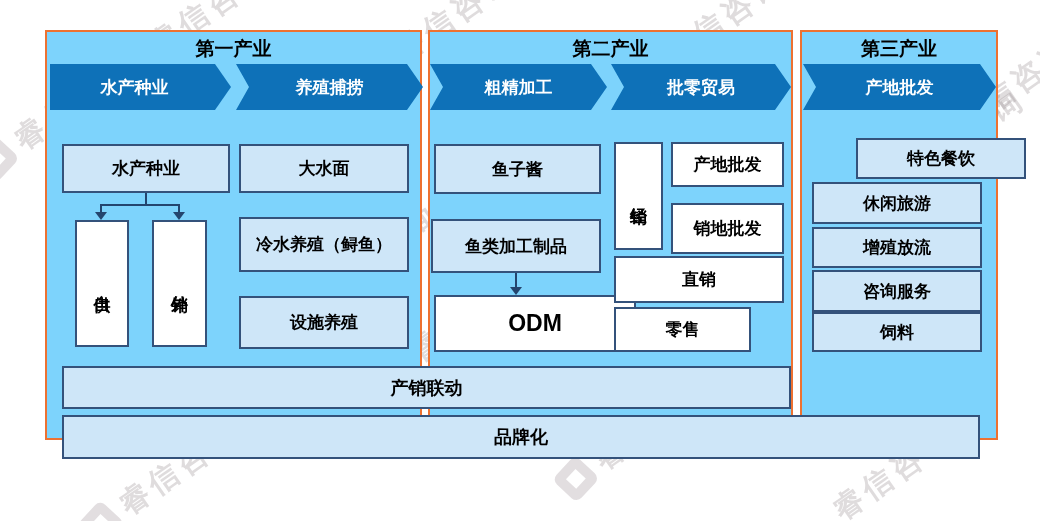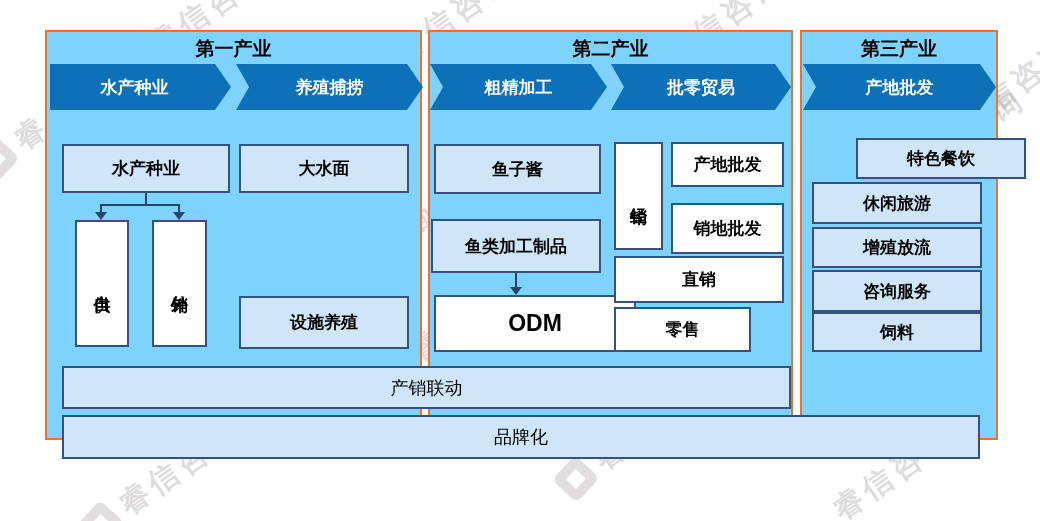--- a/index.html
+++ b/index.html
@@ -27,21 +27,21 @@
   .box.white{background:#ffffff;}
   .vtext{writing-mode:vertical-rl;text-orientation:upright;letter-spacing:3px;}
 
   
   .line{position:absolute;background:#24456E;}
   .ah{position:absolute;width:0;height:0;border-left:6px solid transparent;
       border-right:6px solid transparent;border-top:8px solid #24456E;}
 
   
   .bar{position:absolute;background:#CEE6F8;border:2px solid #34527B;box-sizing:border-box;
-       display:flex;align-items:center;justify-content:center;font-size:18px;font-weight:normal;}
+       display:flex;align-items:center;justify-content:center;font-size:18px;font-weight:bold;}
 
   
   .wm{position:absolute;display:flex;align-items:center;gap:10px;transform:rotate(-35deg);
       color:rgba(150,138,142,.30);font-size:30px;font-weight:bold;letter-spacing:5px;
       white-space:nowrap;pointer-events:none;}
   .wm-ring{width:14px;height:14px;border:10px solid rgba(150,138,142,.28);
            border-radius:7px;transform:rotate(-12deg);flex:0 0 auto;}
 </style>
 </head>
 <body>
@@ -101,20 +101,21 @@
   </div>
 
   <div class="chev chev-start" style="left:50px;width:181px">水产种业</div>
   <div class="chev chev-mid" style="left:236px;width:187px">养殖捕捞</div>
   <div class="chev chev-mid" style="left:430px;width:177px">粗精加工</div>
   <div class="chev chev-mid" style="left:611px;width:180px">批零贸易</div>
   <div class="chev chev-mid" style="left:803px;width:193px">产地批发</div>
 
   <div class="box blue" style="left:62px;top:144px;width:168px;height:49px">水产种业</div>
   <div class="box blue" style="left:239px;top:144px;width:170px;height:49px">大水面</div>
+  <div class="box blue" style="left:239px;top:217px;width:170px;height:55px">冷水养殖（鲟鱼）</div>
   <div class="box blue" style="left:239px;top:296px;width:170px;height:53px">设施养殖</div>
 
   <div class="line" style="left:145px;top:193px;width:2px;height:13px"></div>
   <div class="line" style="left:101px;top:204px;width:79px;height:2px"></div>
   <div class="line" style="left:100px;top:204px;width:2px;height:10px"></div>
   <div class="line" style="left:178px;top:204px;width:2px;height:10px"></div>
   <div class="ah" style="left:95px;top:212px"></div>
   <div class="ah" style="left:173px;top:212px"></div>
 
   <div class="box white vtext" style="left:75px;top:220px;width:54px;height:127px">自供</div>

